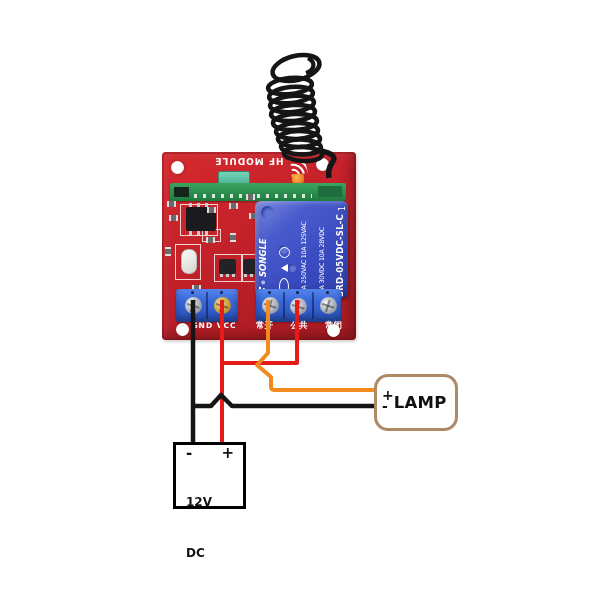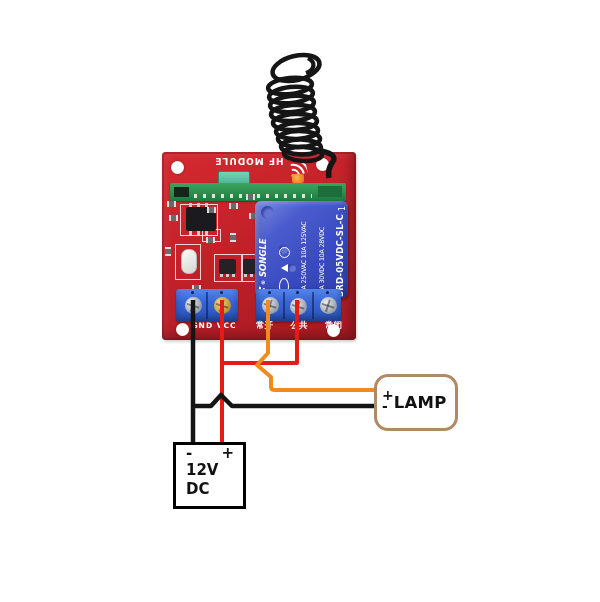--- a/index.html
+++ b/index.html
@@ -85,21 +85,21 @@
   .lbl-power{left:26px;top:169px;width:52px;font-size:7.5px;letter-spacing:1px;text-align:center;}
   .lbl-relay{left:94px;top:168px;width:86px;font-size:8.5px;display:flex;justify-content:space-between;}
 
   
   .wires{left:0;top:0;z-index:5;pointer-events:none;}
 
   
   .power-box{left:173px;top:442px;width:73px;height:67px;background:#fff;border:3px solid #000;
     z-index:6;box-sizing:border-box;padding:1px 9px 0 10px;color:#111;font-weight:bold;}
   .pb-signs{display:flex;justify-content:space-between;font-size:15px;line-height:15px;}
-  .pb-line{font-size:15px;line-height:19px;}
+  .pb-line{font-size:12px;line-height:19px;margin-top:32px;}
   .lamp-box{left:374px;top:374px;width:84px;height:57px;background:#fff;z-index:6;box-sizing:border-box;
     border:3px solid var(--lamp-border);border-radius:14px;display:flex;align-items:center;
     padding-left:5px;color:#111;font-weight:bold;}
   .lb-signs{display:flex;flex-direction:column;font-size:14px;line-height:11px;margin-top:-3px;}
   .lb-label{font-size:16.5px;letter-spacing:.3px;}
 </style>
 </head>
 <body>
 
 <div class="canvas">

